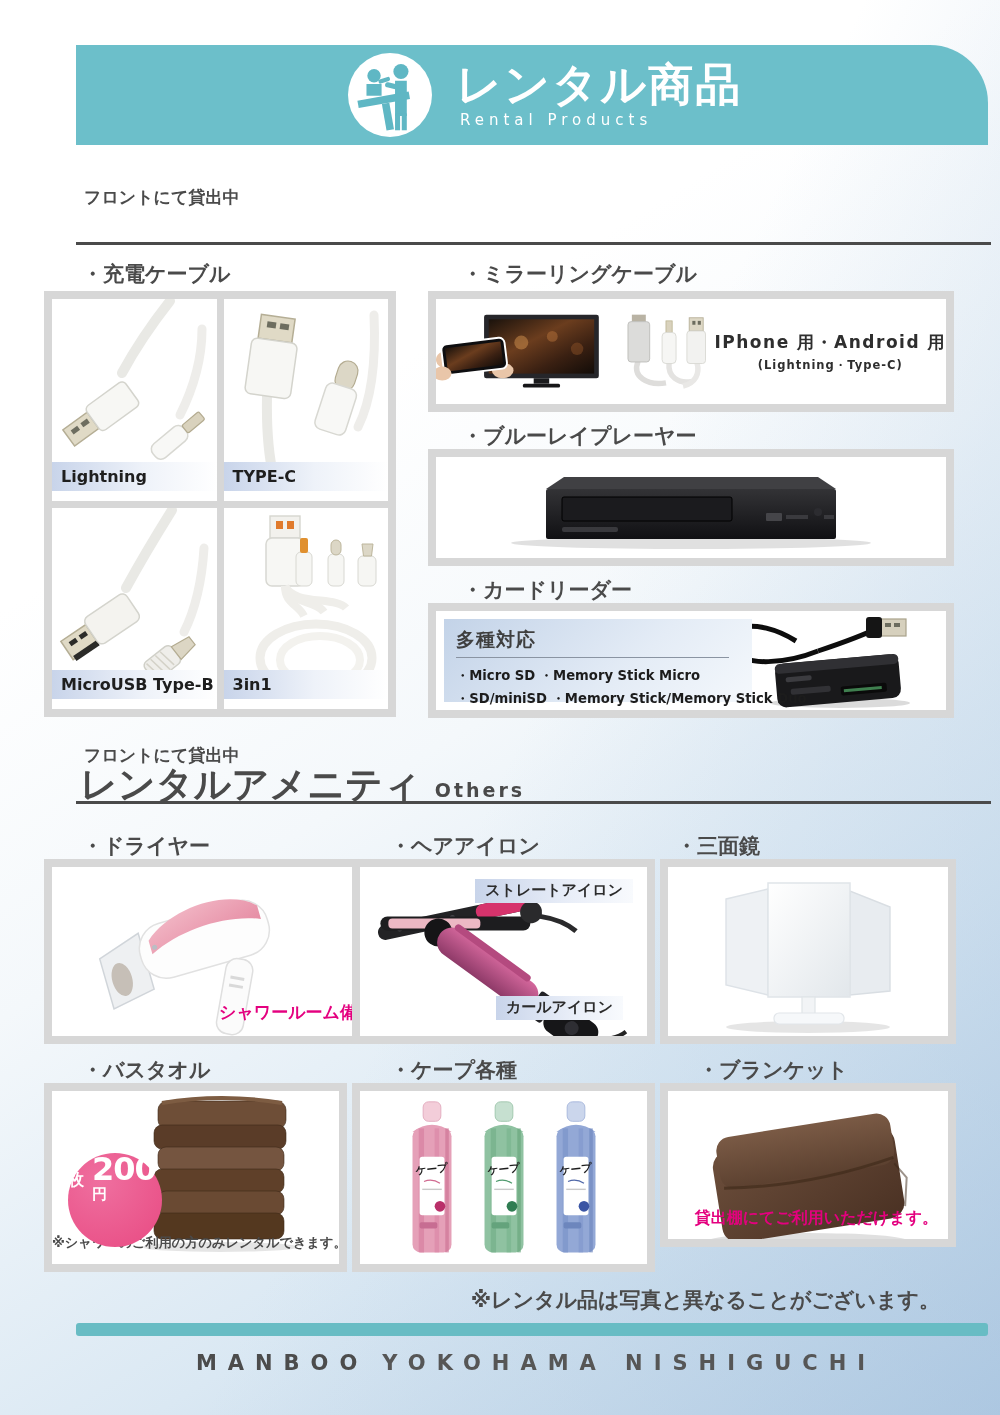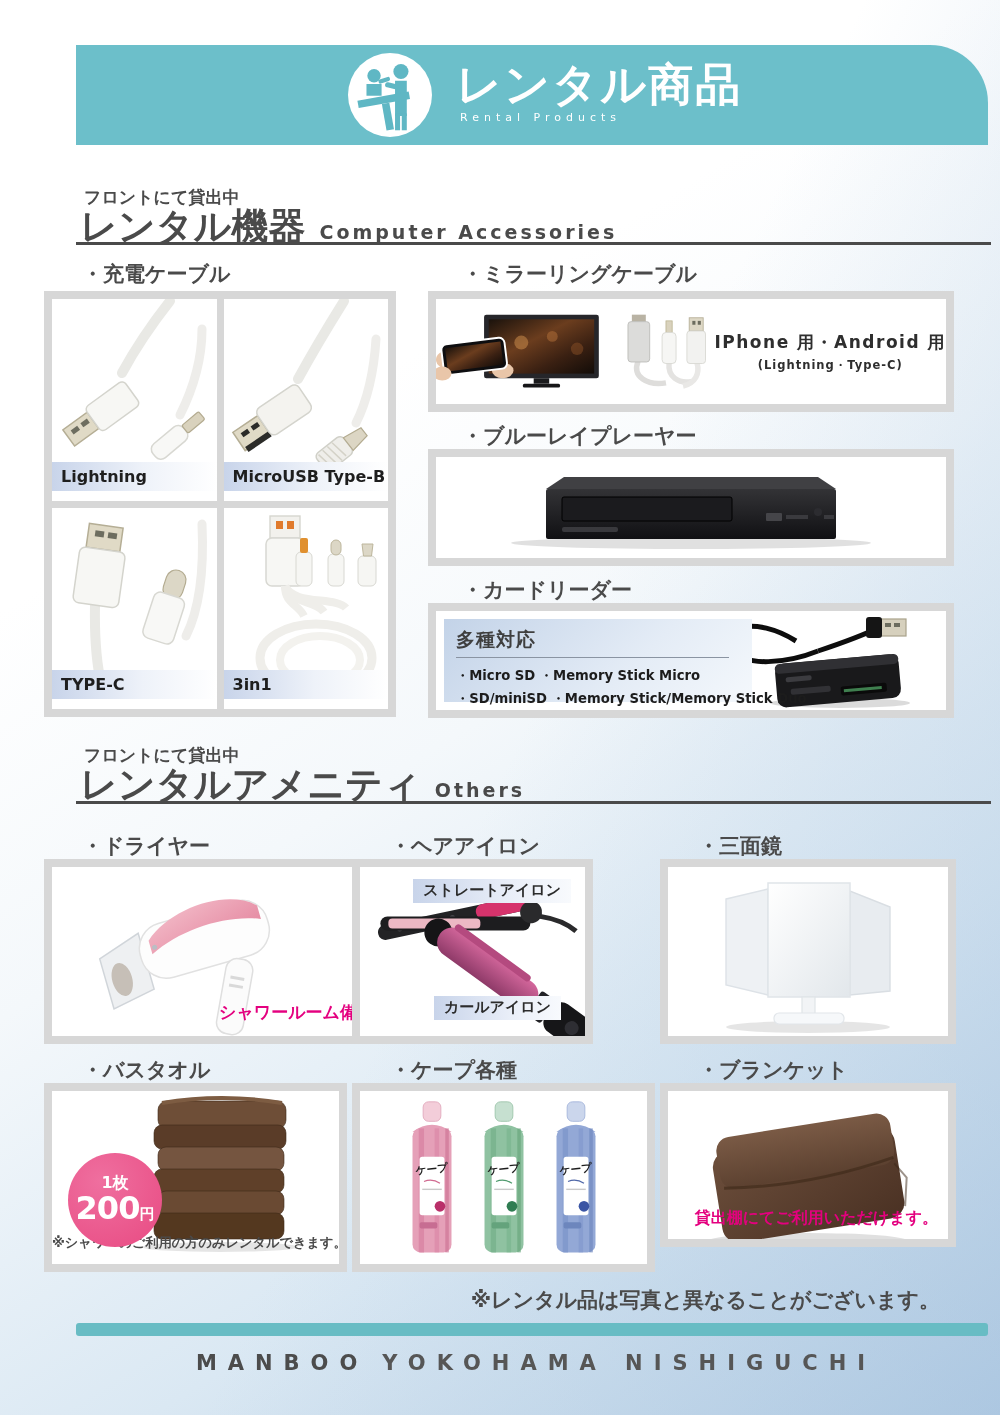--- a/index.html
+++ b/index.html
@@ -7,21 +7,21 @@
   .page { position:relative; width:1000px; height:1415px; margin:0 auto; overflow:hidden;
           background:linear-gradient(148deg,#ffffff 30%,#f4f8fb 50%,#dae8f3 74%,#b7cfe5 100%); }
   .page::after { content:""; position:absolute; inset:0; pointer-events:none;
           background:linear-gradient(115deg,transparent 52%,rgba(183,207,229,.30) 72%,rgba(157,188,219,.40) 100%); }
   .abs { position:absolute;margin-left:36px; }
 
   
   .band { left:40px; top:45px; width:912px; height:100px; background:#6cbfca; border-radius:0 58px 0 0; z-index:2; }
   .band-icon { position:absolute; left:272px; top:8px; width:84px; height:84px; background:#fff; border-radius:50%; overflow:hidden; }
   .band-title { position:absolute; left:380px; top:10px; font-size:45px; font-weight:900; color:#fff; letter-spacing:2px; white-space:nowrap; }
-  .band-sub { position:absolute; left:384px; top:66px; font-size:11px; font-weight:500; color:#fff; letter-spacing:5px; white-space:nowrap; }
+  .band-sub { position:absolute; left:384px; top:66px; font-size:15px; font-weight:500; color:#fff; letter-spacing:5px; white-space:nowrap; }
 
   
   .sec-badge { font-size:17px; font-weight:900; color:#4a4a4a; z-index:2; }
   .sec-title { font-size:37px; font-weight:900; color:#4a4a4a; white-space:nowrap; z-index:2; }
   .sec-title .en { font-size:19px; font-weight:700; letter-spacing:3px; margin-left:14px; }
   .sec-line { height:2.5px; background:#4a4a4a; z-index:2; }
 
   .item-h { font-size:21px; font-weight:900; color:#4a4a4a; white-space:nowrap; z-index:2; }
 
   
@@ -48,22 +48,22 @@
   .cr-title { font-size:19px; font-weight:900; color:#3f3f3f; letter-spacing:1px; }
   .cr-rule { height:1px; background:#8a94a2; margin:4px 0 6px 0; width:96%; }
   .cr-li { font-size:13.2px; font-weight:800; color:#1c1c1c; line-height:1.75; white-space:nowrap; }
 
   
   .note-pink { position:absolute; font-weight:900; color:#e4007f; white-space:nowrap; z-index:3; }
   .chip { position:absolute; padding:2px 10px 3px; font-size:15px; font-weight:800; color:#2c2c2c; white-space:nowrap;
           background:linear-gradient(90deg,#c8d4ea 0%,#e9eef8 60%,#f8fafd 100%); z-index:3; }
   .towel-note { position:absolute; left:0; right:0; bottom:12px; text-align:center; font-size:13.2px; font-weight:900; color:#4a4a4a; white-space:nowrap; }
   .price-badge { position:absolute; left:16px; top:62px; width:94px; height:94px; border-radius:50%;
-                 background:radial-gradient(circle at 35% 30%,#ef6f9f,#e84a82); color:#fff; text-align:center; z-index:3;
-                 display:flex; flex-direction:column; justify-content:center; }
+                 background:radial-gradient(circle at 35% 30%,#ef6f9f,#e84a82); color:#fff; z-index:3;
+                 display:flex; justify-content:center; }
   .price-qty { font-size:16px; font-weight:800; line-height:1.1; }
   .price-row { font-size:15px; font-weight:800; line-height:1.05; }
   .price-val { font-size:32px; font-weight:900; letter-spacing:-1px; }
 
   
   .disclaimer { right:60px; top:1286px; font-size:21px; font-weight:900; color:#4a4a4a; white-space:nowrap; z-index:2; }
   .foot-bar { left:40px; top:1323px; width:912px; height:13px; background:#68bcc4; border-radius:3px; z-index:2; }
   .brand { left:0; top:1351px; width:1000px; text-align:center; z-index:2; font-size:21px; color:#4c4c4c; white-space:nowrap; }
   .brand .b1 { font-weight:800; letter-spacing:11px; }
   .brand .b2 { font-weight:700; letter-spacing:11px; margin-left:14px; color:#565656;text-align:center; }
@@ -90,23 +90,20 @@
           <rect x="56" y="72" width="6" height="20"></rect>
           <rect x="64" y="72" width="6" height="20"></rect>
         </g>
       </svg>
     </div>
     <div class="band-title">レンタル商品</div>
     <div class="band-sub">Rental Products</div>
   </div>
 
   <div class="abs sec-badge" style="left:48px; top:186px;">フロントにて貸出中</div>
-  <div class="abs sec-title" style="left:44px; top:202px;">
-    <span>レンタル機器</span><span class="en">Computer Accessories</span>
-  </div>
   <div class="abs sec-line" style="left:40px; top:242px; width:915px;"></div>
 
   <div class="abs item-h" style="left:46px; top:260px;">・充電ケーブル</div>
   <div class="panel" style="left:44px; top:291px; width:352px; height:426px;text-align:center;">
     <div class="cables-grid">
 
       <div class="cell">
         <svg width="165" height="200" viewBox="0 0 165 200">
           <path d="M118,2 C96,30 82,52 70,74" stroke="#e9e9e5" stroke-width="10" fill="none" stroke-linecap="round"></path>
           <g transform="rotate(-36 60 110)">
@@ -115,58 +112,58 @@
             <rect x="26" y="103" width="8" height="5" fill="#6d6d5f"></rect>
             <rect x="38" y="93" width="48" height="30" rx="5" fill="#f7f7f4" stroke="#d4d4cd" stroke-width="1.5"></rect>
           </g>
           <path d="M150,30 C150,62 140,92 128,116" stroke="#eeedea" stroke-width="9" fill="none" stroke-linecap="round"></path>
           <g transform="rotate(-40 120 140)">
             <rect x="96" y="132" width="40" height="18" rx="7" fill="#f8f8f6" stroke="#d8d8d2" stroke-width="1.5"></rect>
             <rect x="136" y="136" width="22" height="10" rx="2" fill="#d9d2bd" stroke="#b3ab90" stroke-width="1.2"></rect>
           </g>
         </svg>
         <div class="cap">Lightning</div>
+      </div>
+
+      <div class="cell">
+        <svg width="165" height="200" viewBox="0 0 165 200">
+          <path d="M48,170 C40,130 42,60 50,28" stroke="#e9e9e5" stroke-width="10" fill="none" stroke-linecap="round"></path>
+          <g transform="rotate(8 52 70)">
+            <rect x="30" y="18" width="34" height="24" fill="#e0dac6" stroke="#b5ae95" stroke-width="1.5"></rect>
+            <rect x="37" y="24" width="9" height="6" fill="#6d6d5f"></rect>
+            <rect x="50" y="24" width="9" height="6" fill="#6d6d5f"></rect>
+            <rect x="24" y="42" width="46" height="56" rx="6" fill="#f7f7f4" stroke="#d4d4cd" stroke-width="1.5"></rect>
+          </g>
+          <path d="M150,16 C152,60 148,100 134,128" stroke="#eeedea" stroke-width="9" fill="none" stroke-linecap="round"></path>
+          <g transform="rotate(18 118 110)">
+            <rect x="102" y="62" width="20" height="30" rx="10" fill="#dcd7c6" stroke="#b3ab90" stroke-width="1.2"></rect>
+            <rect x="96" y="88" width="32" height="48" rx="7" fill="#f8f8f6" stroke="#d8d8d2" stroke-width="1.5"></rect>
+          </g>
+        </svg>
+        <div class="cap">TYPE-C</div>
       </div>
 
       <div class="cell">
         <svg width="165" height="200" viewBox="0 0 165 200">
           <path d="M120,2 C100,34 86,58 74,80" stroke="#e9e9e5" stroke-width="10" fill="none" stroke-linecap="round"></path>
           <g transform="rotate(-34 62 112)">
             <rect x="6" y="100" width="30" height="22" fill="#e0dac6" stroke="#b5ae95" stroke-width="1.5"></rect>
             <rect x="12" y="105" width="8" height="5" fill="#2b2b28"></rect>
             <rect x="24" y="105" width="8" height="5" fill="#2b2b28"></rect>
             <rect x="8" y="119" width="28" height="6" fill="#2b2b28"></rect>
             <rect x="36" y="94" width="50" height="32" rx="6" fill="#f4f3ef" stroke="#d4d4cd" stroke-width="1.5"></rect>
           </g>
           <path d="M152,40 C150,72 144,100 132,124" stroke="#eeedea" stroke-width="9" fill="none" stroke-linecap="round"></path>
           <g transform="rotate(-38 118 150)">
             <rect x="92" y="138" width="34" height="22" rx="5" fill="#efeeea" stroke="#d0d0c8" stroke-width="1.5"></rect>
             <path d="M96,140 l3,18 M102,139 l3,20 M108,139 l3,20 M114,139 l3,19" stroke="#d4d2c8" stroke-width="1.5"></path>
             <path d="M126,142 l20,3 l0,10 l-20,3 z" fill="#dcd6c4" stroke="#b3ab90" stroke-width="1.2"></path>
           </g>
         </svg>
         <div class="cap">MicroUSB Type-B</div>
-      </div>
-
-      <div class="cell">
-        <svg width="165" height="200" viewBox="0 0 165 200">
-          <path d="M48,170 C40,130 42,60 50,28" stroke="#e9e9e5" stroke-width="10" fill="none" stroke-linecap="round"></path>
-          <g transform="rotate(8 52 70)">
-            <rect x="30" y="18" width="34" height="24" fill="#e0dac6" stroke="#b5ae95" stroke-width="1.5"></rect>
-            <rect x="37" y="24" width="9" height="6" fill="#6d6d5f"></rect>
-            <rect x="50" y="24" width="9" height="6" fill="#6d6d5f"></rect>
-            <rect x="24" y="42" width="46" height="56" rx="6" fill="#f7f7f4" stroke="#d4d4cd" stroke-width="1.5"></rect>
-          </g>
-          <path d="M150,16 C152,60 148,100 134,128" stroke="#eeedea" stroke-width="9" fill="none" stroke-linecap="round"></path>
-          <g transform="rotate(18 118 110)">
-            <rect x="102" y="62" width="20" height="30" rx="10" fill="#dcd7c6" stroke="#b3ab90" stroke-width="1.2"></rect>
-            <rect x="96" y="88" width="32" height="48" rx="7" fill="#f8f8f6" stroke="#d8d8d2" stroke-width="1.5"></rect>
-          </g>
-        </svg>
-        <div class="cap">TYPE-C</div>
       </div>
 
       <div class="cell">
         <svg width="165" height="200" viewBox="0 0 165 200">
           <g>
             <rect x="46" y="8" width="30" height="22" fill="#f2f1ed" stroke="#d6d6cf" stroke-width="1.4"></rect>
             <rect x="52" y="13" width="7" height="8" fill="#e07a2c"></rect>
             <rect x="63" y="13" width="7" height="8" fill="#e07a2c"></rect>
             <rect x="42" y="30" width="38" height="48" rx="6" fill="#f7f7f4" stroke="#d8d8d2" stroke-width="1.5"></rect>
           </g>
@@ -316,21 +313,21 @@
             <rect x="144" y="104" width="14" height="3" fill="#d9d9d9"></rect>
             <rect x="144" y="112" width="14" height="3" fill="#d9d9d9"></rect>
           </g>
         </g>
       </svg>
       <div class="note-pink" style="right:12px; bottom:12px; font-size:17px;">シャワールーム備付</div>
     </div>
   </div>
 
   <div class="abs item-h" style="left:354px; top:832px;">・ヘアアイロン</div>
-  <div class="panel" style="left:352px; top:859px; width:241px; height:185px;">
+  <div class="panel" style="left:352px; top:859px; width:303px; height:185px;">
     <div class="photo">
       <svg width="287" height="169" viewBox="0 0 287 169">
         <defs>
           <linearGradient id="curl" x1="0" y1="0" x2="0" y2="1">
             <stop offset="0" stop-color="#d4679c"></stop>
               <stop offset="1" stop-color="#8e3a68"></stop>
           </linearGradient>
         </defs>
         <g transform="rotate(-12 120 55)">
           <rect x="18" y="38" width="150" height="15" rx="7" fill="#232325"></rect>
@@ -354,21 +351,21 @@
           <rect x="196" y="100" width="54" height="34" rx="11" fill="#161618"></rect>
           <circle cx="224" cy="117" r="7" fill="#2e2e33"></circle>
           <path d="M250,110 C262,104 268,96 270,88" stroke="#222" stroke-width="4" fill="none"></path>
         </g>
       </svg>
       <div class="chip" style="right:14px; top:12px;">ストレートアイロン</div>
       <div class="chip" style="right:24px; bottom:16px;">カールアイロン</div>
     </div>
   </div>
 
-  <div class="abs item-h" style="left:662px; top:832px;">・三面鏡</div>
+  <div class="abs item-h" style="left:640px; top:832px;">・三面鏡</div>
   <div class="panel" style="left:660px; top:859px; width:296px; height:185px;">
     <div class="photo">
       <svg width="280" height="169" viewBox="0 0 280 169">
         <defs>
           <linearGradient id="mirg" x1="0" y1="0" x2="1" y2="1">
             <stop offset="0" stop-color="#ffffff"></stop>
               <stop offset="1" stop-color="#e2e7eb"></stop>
           </linearGradient>
         </defs>
         <ellipse cx="140" cy="160" rx="82" ry="6" fill="#000" opacity=".10"></ellipse>

